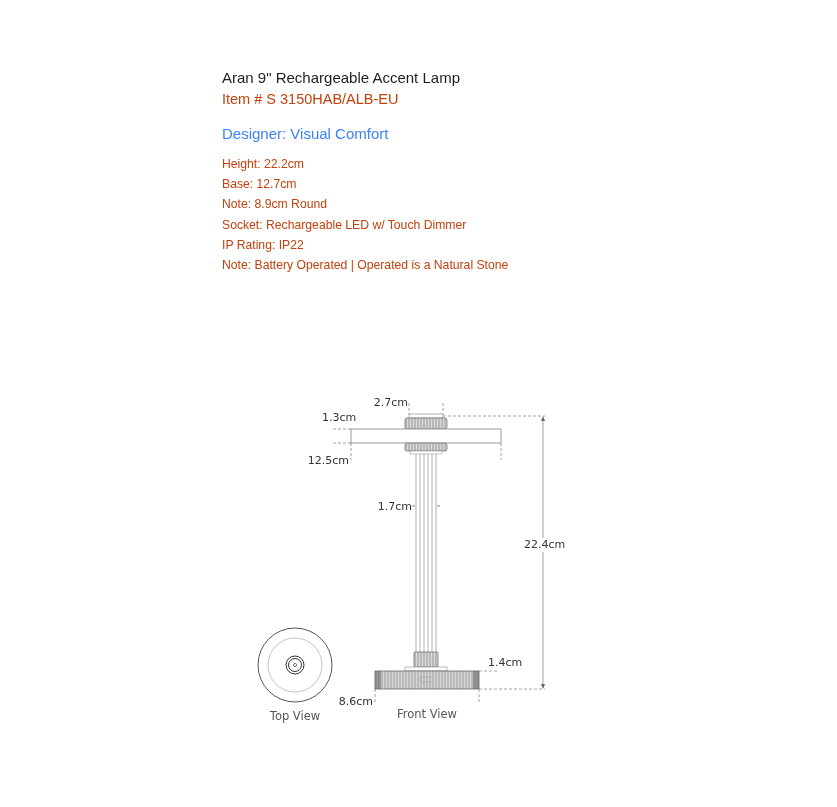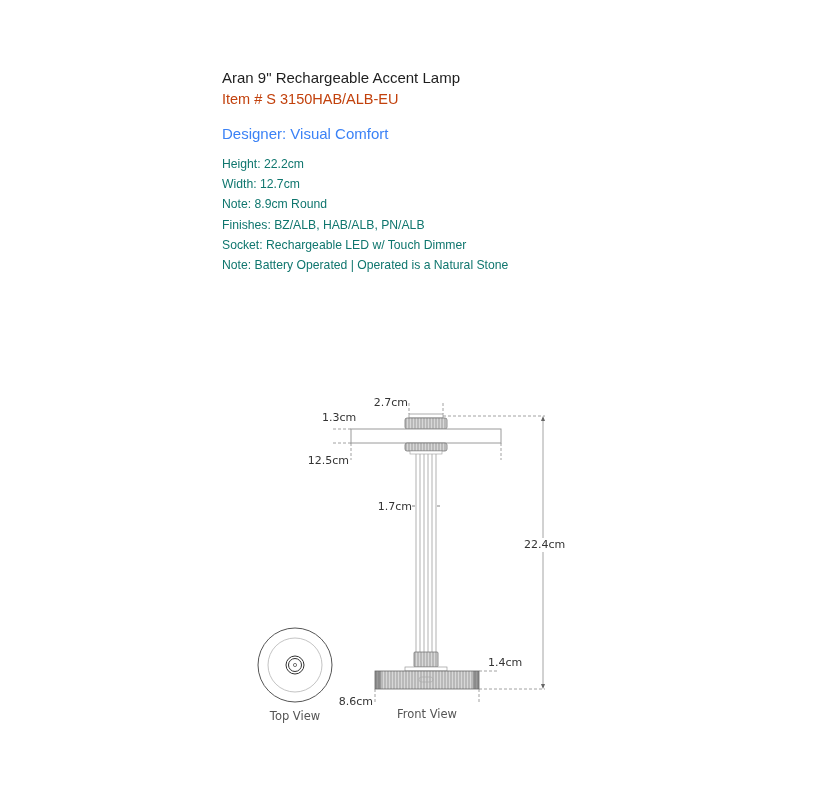--- a/index.html
+++ b/index.html
@@ -2,38 +2,38 @@
 <html><head>
 <meta charset="utf-8">
 <style>
   html, body { margin: 0; padding: 0; background: #ffffff; }
   body { width: 837px; height: 807px; position: relative; overflow: hidden;
          font-family: "Liberation Sans", "DejaVu Sans", sans-serif; color: #222; }
   .title { position: absolute; left: 222px; top: 69px; font-size: 15px; color: #1e1e1e; }
   .item-no { position: absolute; left: 222px; top: 91px; font-size: 14.5px; color: #c2410c; }
   .designer { position: absolute; left: 222px; top: 125px; font-size: 15px; color: #3b82f6; }
   .specs { position: absolute; left: 222px; top: 156px; margin: 0; padding: 0; list-style: none; }
-  .specs li { font-size: 12.2px; height: 20.2px; line-height: 17px; color: #0f766e; }
+  .specs li { font-size: 12.2px; height: 20.2px; line-height: 17px; color: #c2410c; }
   svg.drawing { position: absolute; left: 0; top: 0; }
   .dim { font-family: "DejaVu Sans", sans-serif; font-size: 11px; fill: #333; }
   .cap { font-family: "DejaVu Sans", sans-serif; font-size: 11.5px; fill: #555; }
 </style>
 </head>
 <body>
 
 <div class="title">Aran 9" Rechargeable Accent Lamp</div>
 <div class="item-no">Item # S 3150HAB/ALB-EU</div>
 <div class="designer">Designer: Visual Comfort</div>
 
 <ul class="specs">
   <li>Height: 22.2cm</li>
-  <li>Width: 12.7cm</li>
+  <li>Base: 12.7cm</li>
   <li>Note: 8.9cm Round</li>
-  <li>Finishes: BZ/ALB, HAB/ALB, PN/ALB</li>
   <li>Socket: Rechargeable LED w/ Touch Dimmer</li>
+  <li>IP Rating: IP22</li>
   <li>Note: Battery Operated | Operated is a Natural Stone</li>
 </ul>
 
 <svg class="drawing" width="837" height="807" viewBox="0 0 837 807">
   <defs>
     <pattern id="ribs" width="3" height="10" patternUnits="userSpaceOnUse">
       <rect width="3" height="10" fill="#d8d8d8"></rect>
       <line x1="1" y1="0" x2="1" y2="10" stroke="#8a8a8a" stroke-width="0.8"></line>
     </pattern>
     <linearGradient id="shadeL" x1="0" x2="1">

